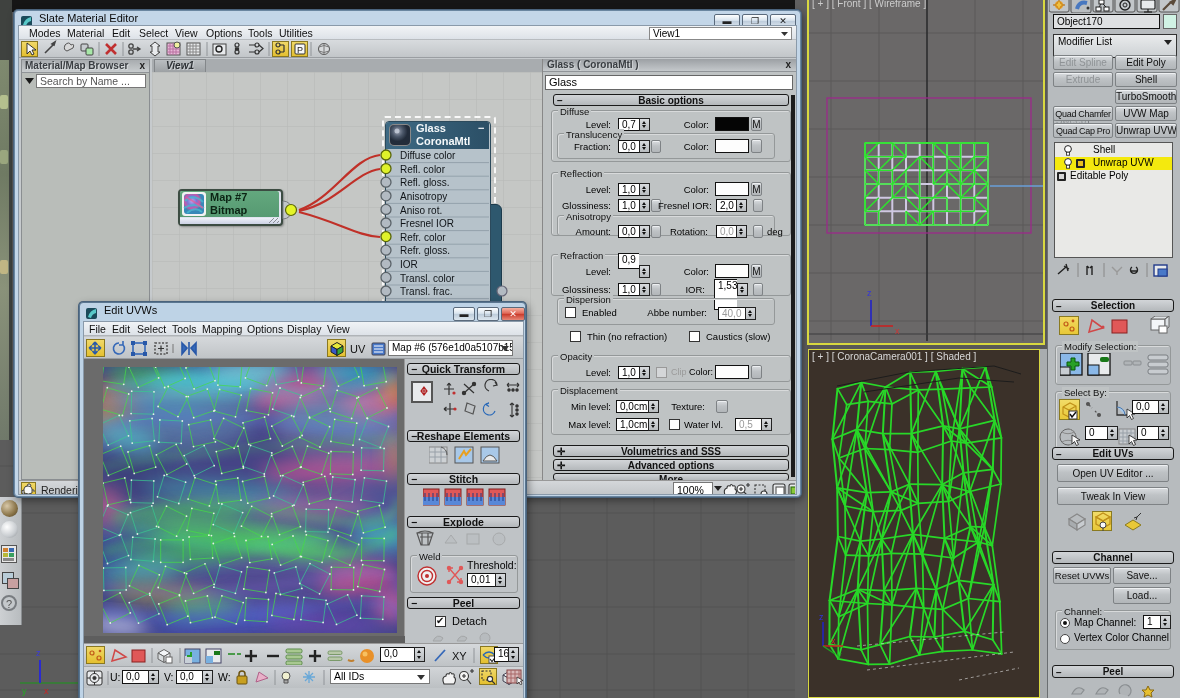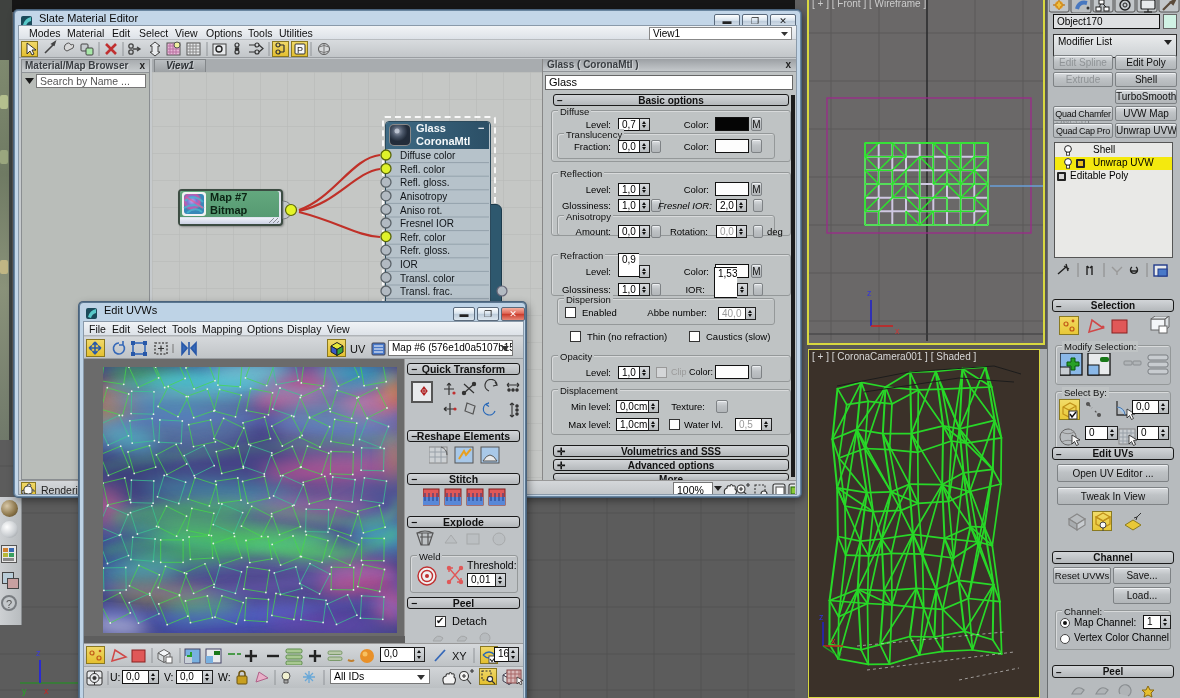--- a/index.html
+++ b/index.html
@@ -353,52 +353,52 @@
 <span class="txt" style="left:28px;top:125px;width:40px;text-align:right;font-size:9.5px;">Level:</span>
 <div class="fld" style="left:75px;top:124px;width:21px;height:13px;">1,0</div>
         <div class="sp" style="left:96px;top:124px;height:13px;"></div>
 <span class="txt" style="left:126px;top:125px;width:40px;text-align:right;font-size:9.5px;">Color:</span>
 <div class="sw" style="left:172px;top:123px;width:34px;height:14px;background:#fdfdfd;"></div>
 <div class="mb" style="left:208px;top:123px;width:11px;height:14px;line-height:13px;font-size:10px;">M</div>
 <span class="txt" style="left:8px;top:141px;width:60px;text-align:right;font-size:9.5px;">Glossiness:</span>
 <div class="fld" style="left:75px;top:140px;width:21px;height:13px;">1,0</div>
         <div class="sp" style="left:96px;top:140px;height:13px;"></div>
 <div class="mb" style="left:108px;top:140px;width:10px;height:13px;"></div>
-<span class="txt" style="left:115px;top:141px;width:50px;text-align:right;font-size:9.5px;font-style:italic;">Fresnel IOR:</span>
+<span class="txt" style="left:115px;top:141px;width:50px;text-align:right;font-size:9.5px;">Fresnel IOR:</span>
 <div class="fld" style="left:173px;top:140px;width:20px;height:13px;">2,0</div>
         <div class="sp" style="left:193px;top:140px;height:13px;"></div>
 <div class="mb" style="left:210px;top:140px;width:10px;height:13px;"></div>
 <div class="grp" style="left:14px;top:156px;width:218px;height:21px;">
           <span>Anisotropy</span>
         </div>
 <span class="txt" style="left:18px;top:167px;width:50px;text-align:right;font-size:9.5px;">Amount:</span>
 <div class="fld" style="left:75px;top:166px;width:21px;height:13px;">0,0</div>
         <div class="sp" style="left:96px;top:166px;height:13px;"></div>
 <div class="mb" style="left:108px;top:166px;width:10px;height:13px;"></div>
 <span class="txt" style="left:105px;top:167px;width:60px;text-align:right;font-size:9.5px;">Rotation:</span>
 <div class="fld gy" style="left:173px;top:166px;width:20px;height:13px;">0,0</div>
         <div class="sp" style="left:193px;top:166px;height:13px;"></div>
 <div class="mb" style="left:210px;top:166px;width:10px;height:13px;"></div>
 <span class="txt" style="left:224px;top:167px;font-size:9.5px;">deg</span>
 
 <div class="grp" style="left:8px;top:195px;width:240px;height:42px;">
           <span>Refraction</span>
         </div>
 <span class="txt" style="left:28px;top:207px;width:40px;text-align:right;font-size:9.5px;">Level:</span>
-<div class="fld" style="left:75px;top:194px;width:21px;height:24px;">0,9</div>
+<div class="fld" style="left:75px;top:194px;width:21px;height:16px;">0,9</div>
         <div class="sp" style="left:96px;top:206px;height:13px;"></div>
 <span class="txt" style="left:126px;top:207px;width:40px;text-align:right;font-size:9.5px;">Color:</span>
 <div class="sw" style="left:172px;top:205px;width:34px;height:14px;background:#fdfdfd;"></div>
 <div class="mb" style="left:208px;top:205px;width:11px;height:14px;line-height:13px;font-size:10px;">M</div>
 <span class="txt" style="left:8px;top:225px;width:60px;text-align:right;font-size:9.5px;">Glossiness:</span>
 <div class="fld" style="left:75px;top:224px;width:21px;height:13px;">1,0</div>
         <div class="sp" style="left:96px;top:224px;height:13px;"></div>
 <div class="mb" style="left:108px;top:224px;width:10px;height:13px;"></div>
 <span class="txt" style="left:122px;top:225px;width:40px;text-align:right;font-size:9.5px;">IOR:</span>
-<div class="fld" style="left:171px;top:208px;width:23px;height:31px;text-align:right;">1,53</div>
+<div class="fld" style="left:171px;top:220px;width:23px;height:31px;text-align:right;">1,53</div>
         <div class="sp" style="left:194px;top:224px;height:13px;"></div>
 <div class="mb" style="left:210px;top:224px;width:10px;height:13px;"></div>
 <div class="grp" style="left:14px;top:239px;width:218px;height:27px;padding-left:31px;">
           <span>Dispersion</span>
         </div>
 <div class="cb" style="left:22px;top:248px;"></div>
 <span class="txt" style="left:39px;top:248px;font-size:9.5px;">Enabled</span>
 <span class="txt" style="left:94px;top:248px;width:70px;text-align:right;font-size:9.5px;">Abbe number:</span>
 <div class="fld gy" style="left:175px;top:248px;width:27px;height:13px;">40,0</div>
         <div class="sp" style="left:202px;top:248px;height:13px;"></div>

